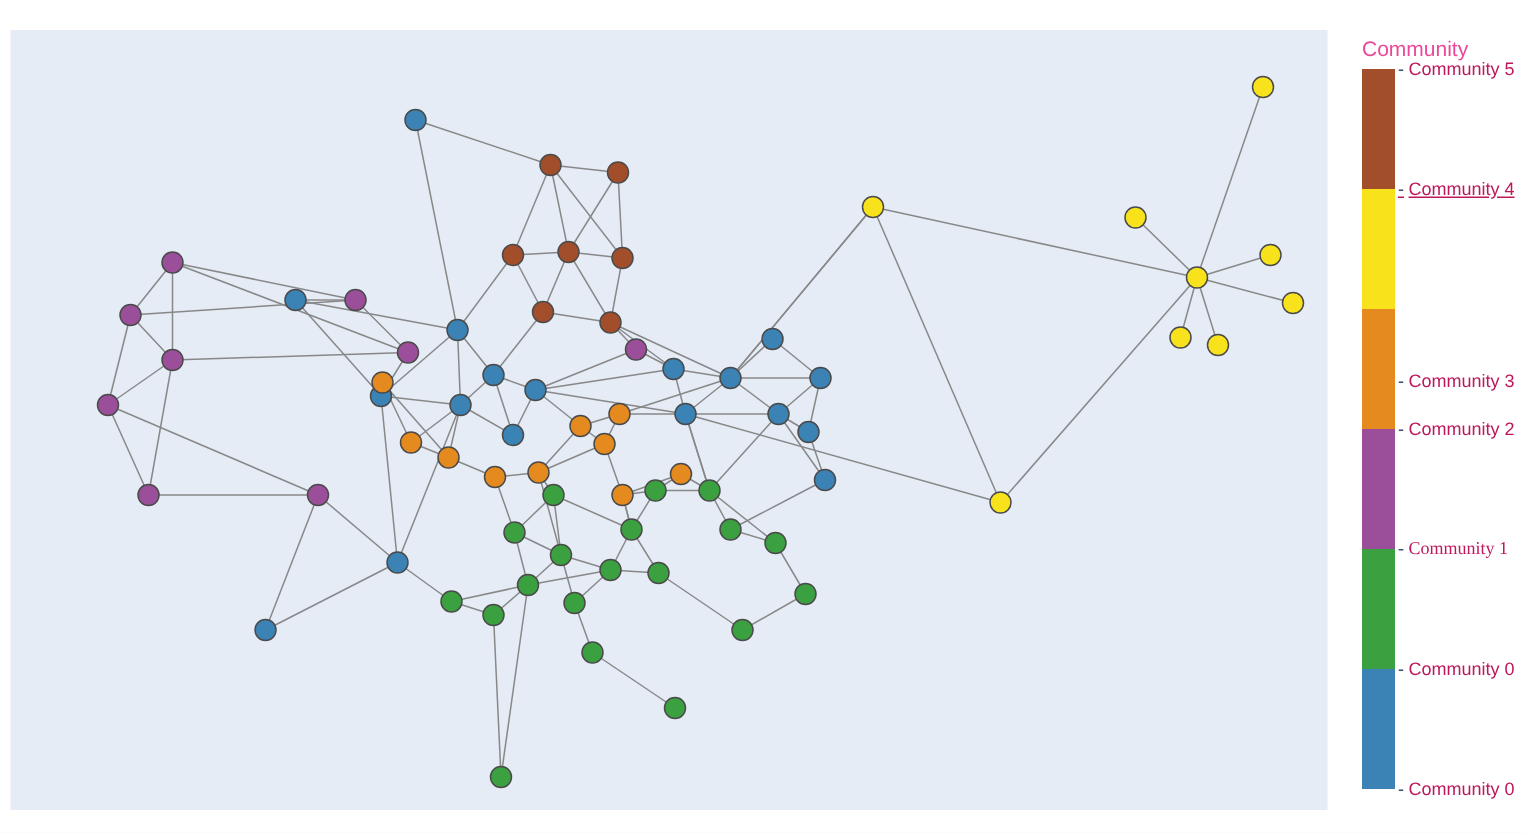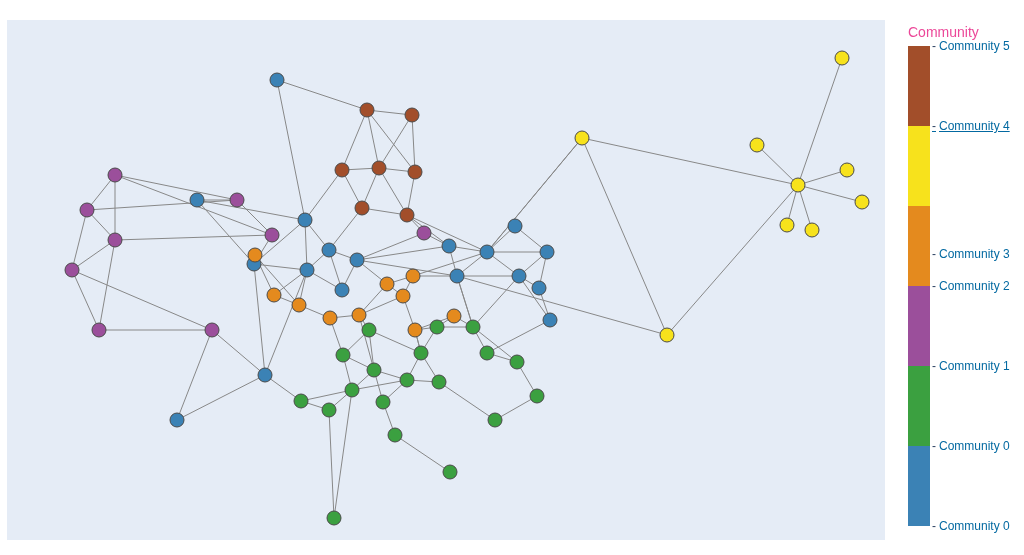--- a/index.html
+++ b/index.html
@@ -41,21 +41,21 @@
     color: #ec4899;
     margin-bottom: 6px;
   }
   #colorbar-wrap { position: relative; height: 480px; }
   #colorbar { width: 22px; height: 100%; }
   .band { width: 100%; }
   .tick {
     position: absolute;
     left: 22px;
     font-size: 12px;
-    color: #0369a1;
+    color: #be185d;
     white-space: nowrap;
     transform: translateY(-50%);
   }
   .tick::before {
     content: "-";
     margin: 0 3px 0 2px;
     color: #2a3f5f;
   }
 </style>
 </head>
@@ -290,17 +290,17 @@
         <div class="band" style="height: 80px; background: rgb(247, 226, 28);"></div>
         <div class="band" style="height: 80px; background: rgb(228, 138, 30);"></div>
         <div class="band" style="height: 80px; background: rgb(155, 79, 155);"></div>
         <div class="band" style="height: 80px; background: rgb(59, 160, 64);"></div>
         <div class="band" style="height: 80px; background: rgb(59, 130, 181);"></div>
       </div>
   <div class="tick" style="top: 0px;">Community 5</div>
       <div class="tick" style="top: 80px; text-decoration: underline;">Community 4</div>
       <div class="tick" style="top: 160px; margin-top: 48px;">Community 3</div>
       <div class="tick" style="top: 240px;">Community 2</div>
-      <div class="tick" style="top: 320px;">Community 1</div>
+      <div class="tick" style="top: 320px; font-family: Liberation Serif, serif;">Community 1</div>
       <div class="tick" style="top: 400px;">Community 0</div>
       <div class="tick" style="top: 480px;">Community 0</div>
     </div>
 </div>
 
 </body></html>

